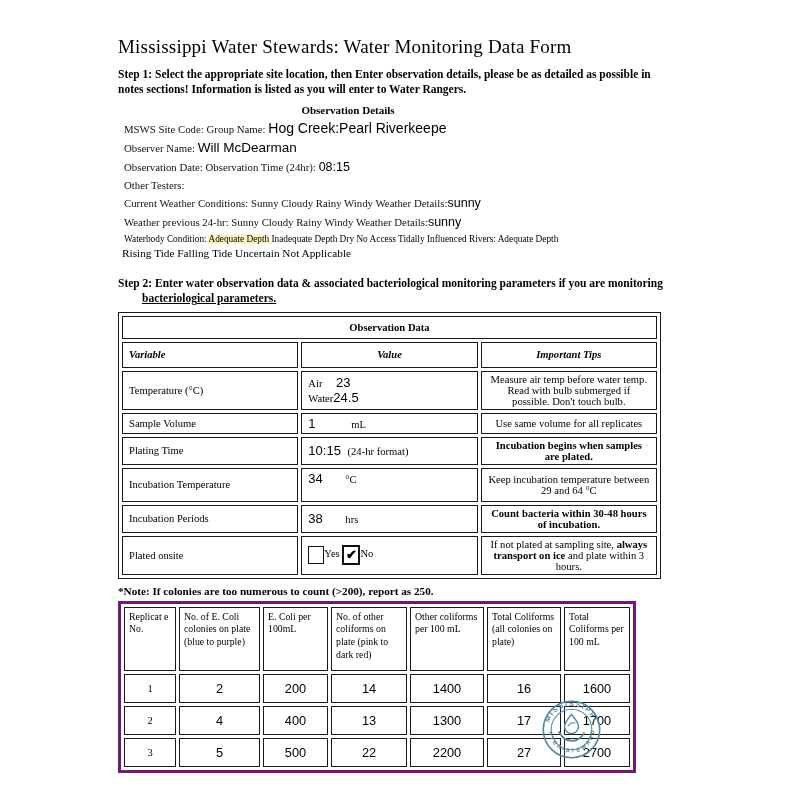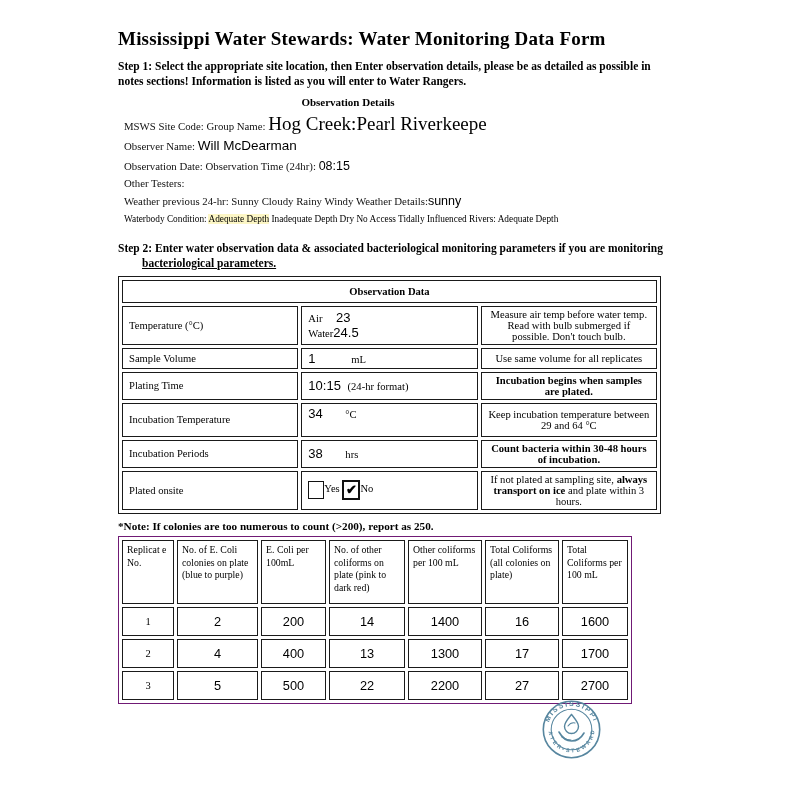--- a/index.html
+++ b/index.html
@@ -1,19 +1,19 @@
 <!DOCTYPE html>
 <html><head>
 <meta charset="utf-8">
 <style>
   html,body{margin:0;padding:0;background:#fff;}
   .page{width:800px;height:800px;background:#fff;position:relative;overflow:hidden;
         font-family:"Liberation Serif",serif;color:#000;}
   .content{margin-left:118px;width:546px;}
-  .title{font-size:19px;font-weight:bold;margin:28px 0 0 0;letter-spacing:.2px;}
+  .title{font-size:19px;font-weight:normal;margin:36px 0 0 0;letter-spacing:.2px;}
   .step{font-size:11.5px;font-weight:bold;margin:9px 0 0 0;line-height:1.32;}
   .od-heading{font-size:11px;font-weight:bold;text-align:center;margin-top:7px;width:460px;}
   .line{font-size:10.8px;margin-top:3.2px;line-height:1.25;}
   .line .lbl{color:#111;}
   .val{font-family:"Liberation Sans",sans-serif;font-size:12.5px;}
   .small-line{font-size:9.3px;margin-top:4px;}
   .hl{background:#fcf6c5;}
   .tide-line{font-size:11.3px;margin-top:3px;padding-left:4px;}
   .u{text-decoration:underline;padding-left:24px;}
   
@@ -28,68 +28,77 @@
   .obs-table .thead .c-val,.obs-table .thead .c-tip{text-align:center;}
   .vnum{font-family:"Liberation Sans",sans-serif;font-size:13px;}
   .unit{font-size:10.6px;}
   .tipb{font-weight:bold;}
   .cbox{display:inline-block;width:14px;height:16px;border:1.6px solid #111;
         vertical-align:middle;text-align:center;line-height:15px;font-size:13px;
         font-weight:bold;background:#fff;}
   .cbox.checked{border-width:2px;}
   .note{font-size:11.2px;font-weight:bold;margin-top:6px;}
   
-  .rep-table{border:1px solid #701a75;width:470px;margin-top:4px;table-layout:fixed;}
+  .rep-table{border:3px solid #701a75;width:470px;margin-top:4px;table-layout:fixed;}
   .rep-table td{border:1px solid #1a1a1a;padding:3px 4px;}
   .rep-table .hrow td{font-size:9.8px;vertical-align:top;height:56px;line-height:1.3;}
   .rep-table .drow td{text-align:center;height:21px;}
   .rep-num{font-family:"Liberation Sans",sans-serif;font-size:12.8px;}
   .rep-idx{font-size:10.5px;}
   .logo{position:absolute;left:541px;top:699px;width:61px;height:61px;}
 </style>
 </head>
 <body>
 
 <div class="page">
   <div class="content">
     <h1 class="title">Mississippi Water Stewards: Water Monitoring Data Form</h1>
     <p class="step">Step 1: Select the appropriate site location, then Enter observation details, please be as detailed as  possible in notes sections! Information is listed as you will enter to Water Rangers.</p>
 
     <div class="od-heading">Observation Details</div>
 
     <div class="line" style="padding-left:6px;">
       <span class="lbl">MSWS Site Code: Group Name:</span>
-      <span class="val" style="font-size:19px;font-family:Liberation Serif, serif;">Hog Creek:Pearl Riverkeepe</span>
+      <span class="val" style="font-size:14px;">Hog Creek:Pearl Riverkeepe</span>
     </div>
     <div class="line" style="padding-left:6px;">
       <span class="lbl">Observer Name:</span>
       <span class="val" style="font-size:13.5px;">Will McDearman</span>
     </div>
     <div class="line" style="padding-left:6px;">
       <span class="lbl">Observation Date: Observation Time (24hr):</span>
       <span class="val">08:15</span>
     </div>
     <div class="line" style="padding-left:6px;">
       <span class="lbl">Other Testers:</span>
+    </div>
+    <div class="line" style="padding-left:6px;">
+      <span class="lbl">Current Weather Conditions: Sunny Cloudy Rainy Windy Weather Details:</span><span class="val">sunny</span>
     </div>
     <div class="line" style="padding-left:6px;">
       <span class="lbl">Weather previous 24-hr: Sunny Cloudy Rainy Windy Weather Details:</span><span class="val">sunny</span>
     </div>
     <div class="small-line" style="padding-left:6px;">
       <span>Waterbody Condition:</span>
       <span class="hl">Adequate Depth</span>
       <span>Inadequate Depth Dry No Access Tidally Influenced Rivers:  Adequate Depth</span>
     </div>
+    <div class="tide-line">Rising Tide Falling Tide Uncertain Not Applicable</div>
 
     <p class="step" style="margin-top:17px;"><span>Step 2: Enter water observation data &amp; associated bacteriological monitoring parameters if you are  monitoring </span><span class="u">bacteriological parameters.</span></p>
 
     <table class="obs-table">
       <tbody>
           <tr class="ttitle">
         <td colspan="3">Observation Data</td>
+      </tr>
+      <tr class="thead">
+        <td class="c-var">Variable</td>
+        <td class="c-val">Value</td>
+        <td class="c-tip">Important Tips</td>
       </tr>
       <tr style="height:30px;">
         <td class="c-var">Temperature (°C)</td>
         <td class="c-val">
           <span class="unit">Air</span>
           <span class="vnum" style="margin-left:11px;text-align:right;">23</span><br>
           <span class="unit">Water</span><span class="vnum">24.5</span>
         </td>
         <td class="c-tip">Measure air temp before water temp. Read with bulb  submerged if possible. Don't touch bulb.</td>
       </tr>

